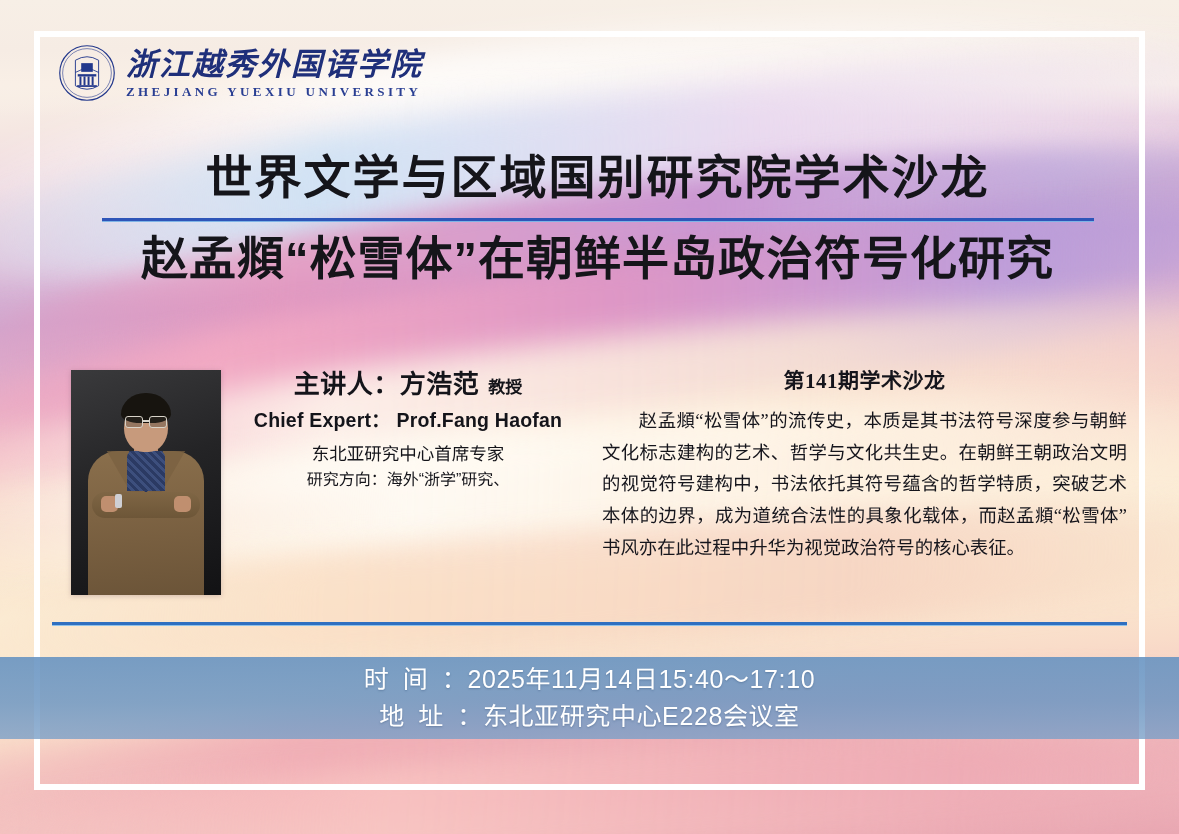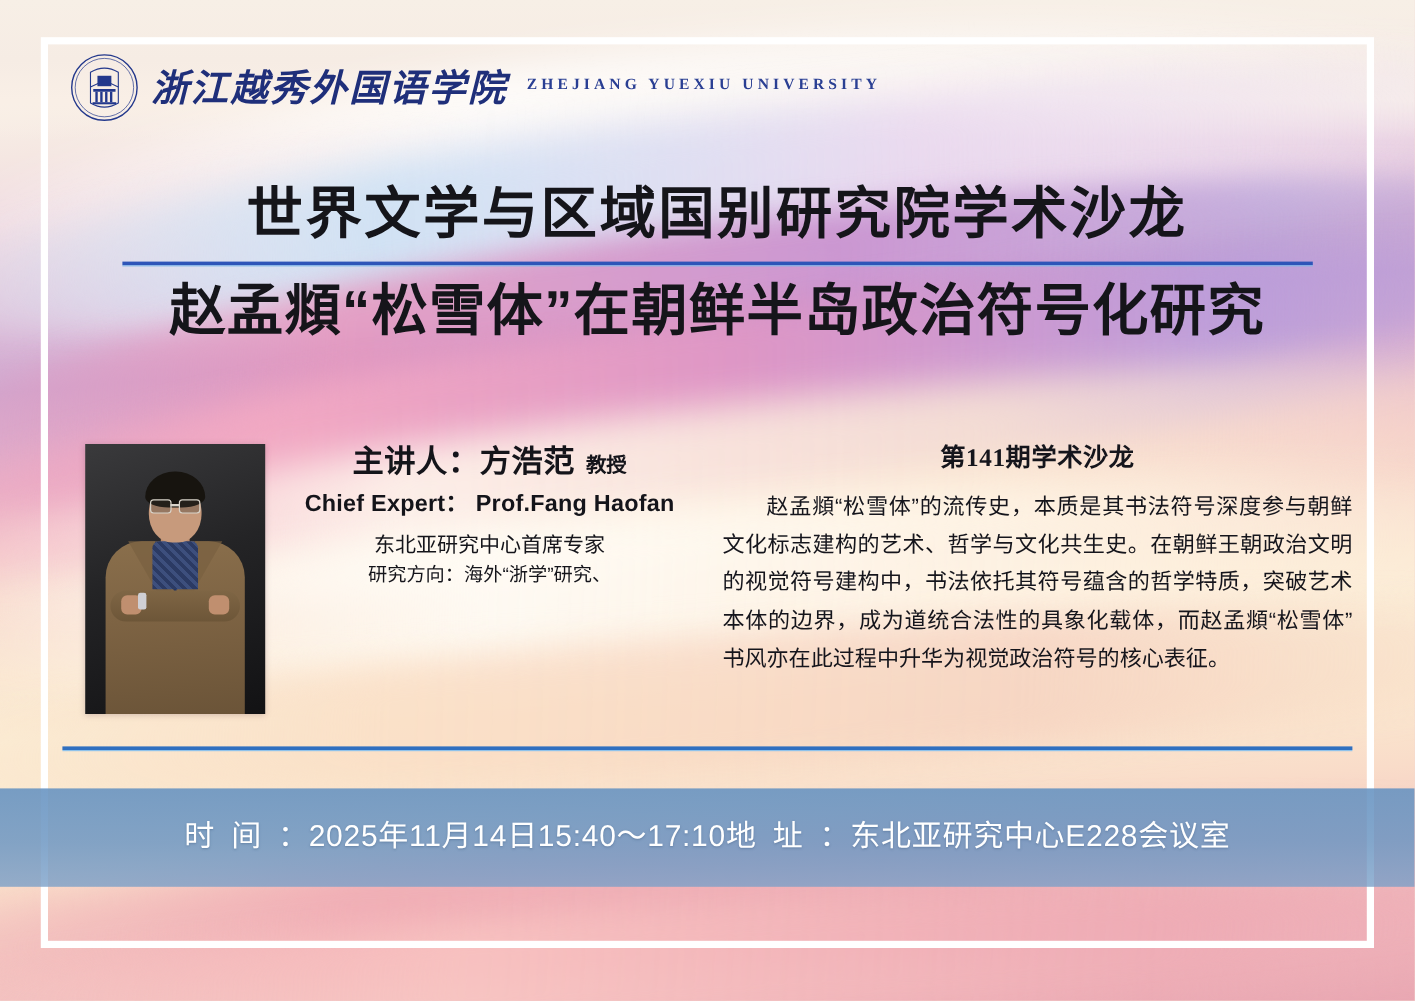--- a/index.html
+++ b/index.html
@@ -75,21 +75,21 @@
   
   #frame{
     position:absolute;left:34px;top:31px;right:34px;bottom:44px;
     border:6px solid #ffffff;box-sizing:border-box;pointer-events:none;
     z-index:3;
   }
 
   
   #logo{position:absolute;left:58px;top:44px;display:flex;align-items:center;gap:10px;z-index:6;}
   .seal{width:58px;height:58px;flex:0 0 58px;}
-  .logo-text{display:flex;line-height:1;gap:16px;}
+  .logo-text{display:flex;flex-direction:column;line-height:1;}
   .logo-cn{
     font-family:"Liberation Serif","DejaVu Serif",serif;
     font-size:31px;font-weight:700;color:#1f2f7a;letter-spacing:2px;
     font-style:italic;white-space:nowrap;
   }
   .logo-en{
     font-family:"Liberation Serif","DejaVu Serif",serif;
     font-size:13px;font-weight:700;color:#2a3f93;letter-spacing:3.4px;
     margin-top:5px;white-space:nowrap;
   }
@@ -156,32 +156,32 @@
   .sp-en{font-size:19.5px;font-weight:700;margin-top:7px;letter-spacing:.2px;line-height:1.25;text-align:center;}
   .sp-role{font-size:17.5px;margin-top:9px;line-height:1.55;font-weight:500;}
   .sp-field{font-size:16px;line-height:1.55;font-weight:500;}
 
   #abstract{flex:1;padding-left:26px;padding-top:2px;color:#15151c;}
   .ab-title{
     font-family:"Liberation Serif","DejaVu Serif",serif;
     font-size:21px;font-weight:700;text-align:center;letter-spacing:.5px;margin-bottom:12px;
   }
   .ab-body{
-    font-size:18.4px;line-height:1.72;text-align:justify;text-indent:2em;font-weight:500;
+    font-size:18.4px;line-height:1.72;text-align:justify;text-indent:2em;font-weight:500;font-family:Liberation Serif, serif;
   }
 
   
   #lower-rule{
     position:absolute;left:52px;right:52px;top:622px;height:0;z-index:6;
     border-top:3px solid #2f6fc0;border-bottom:1px solid #8fc2ea;
   }
   #banner{
     position:absolute;left:0;right:0;top:657px;height:82px;z-index:5;
     background:linear-gradient(180deg,rgba(101,146,193,.88) 0%,rgba(111,152,195,.86) 55%,rgba(123,160,200,.8) 100%);
-    display:flex;flex-direction:row;align-items:center;justify-content:center;
+    display:flex;flex-direction:column;align-items:center;justify-content:center;
     color:#ffffff;
   }
   .bn-line{font-size:25px;line-height:1.5;letter-spacing:.6px;font-weight:500;
     text-shadow:0 1px 2px rgba(40,70,105,.35);white-space:nowrap;}
   .bn-label{letter-spacing:14px;}
 </style>
 </head>
 <body>
 
 <div id="poster">

